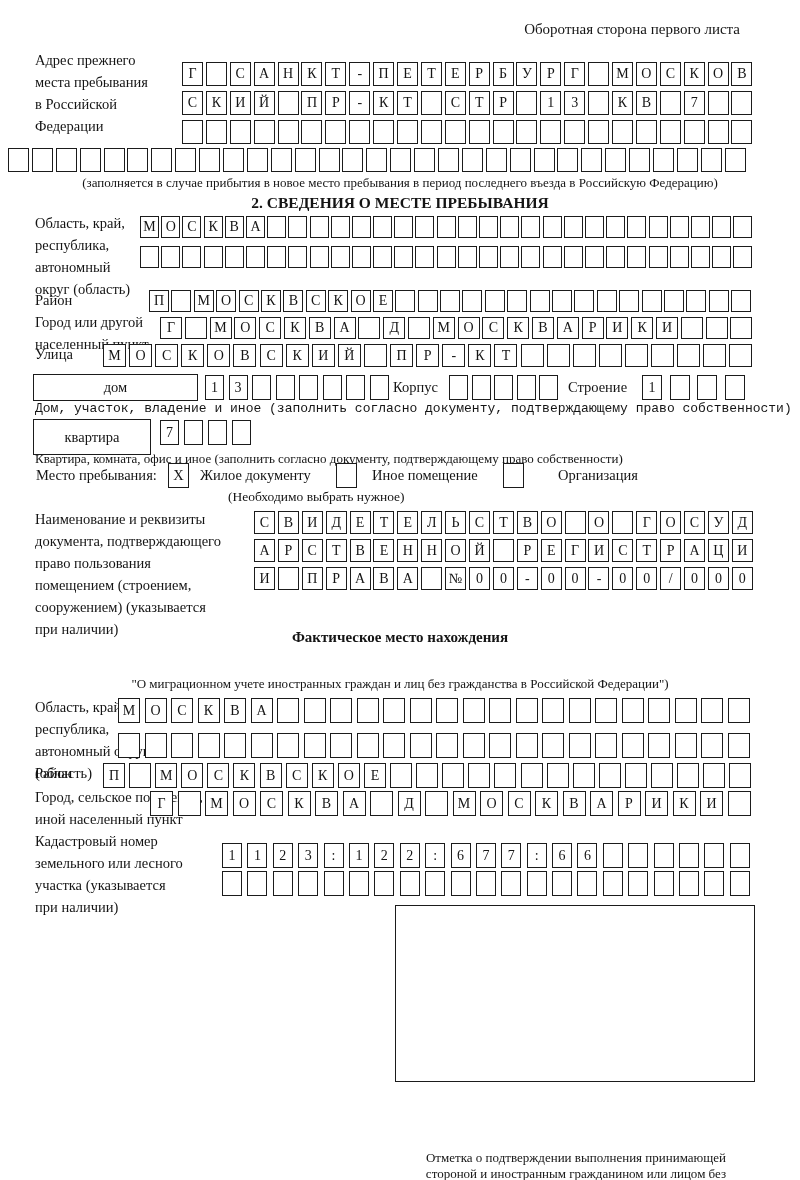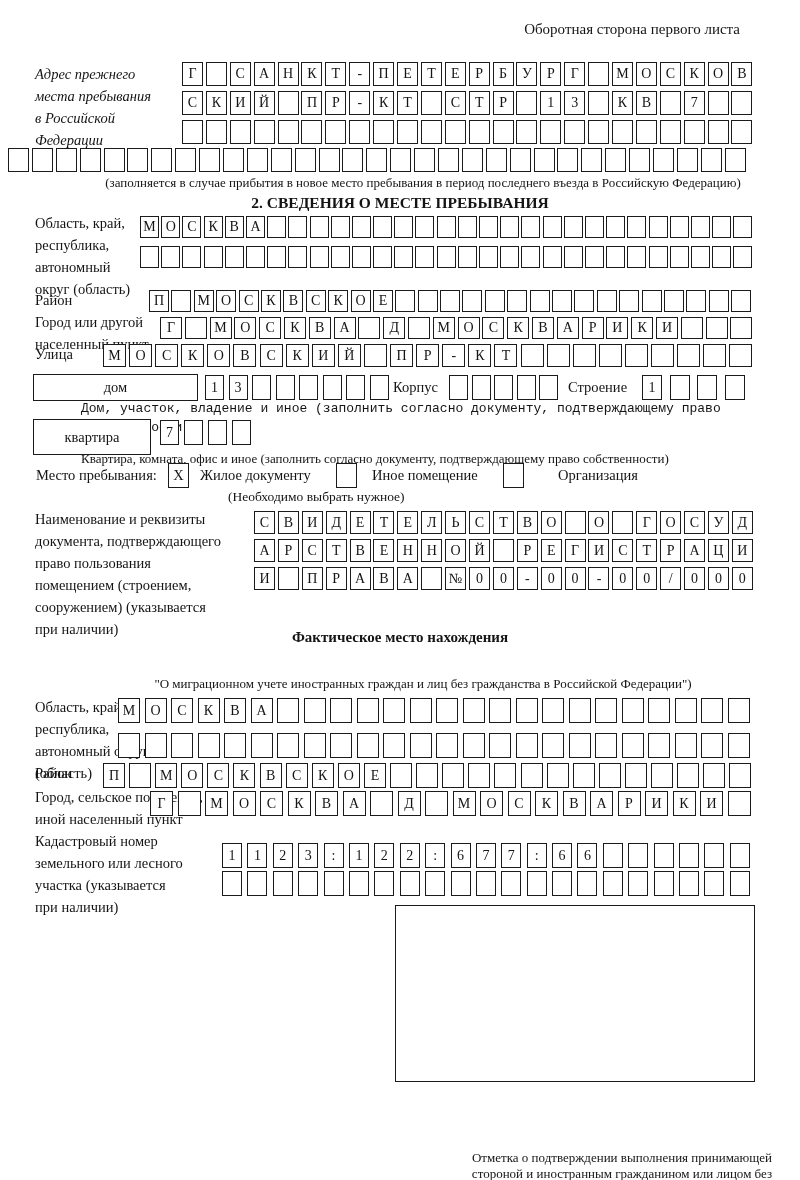--- a/index.html
+++ b/index.html
@@ -3,21 +3,21 @@
 <meta charset="utf-8">
 <style>
   html,body{margin:0;padding:0;background:#fff;}
   #page{
     position:relative;width:800px;height:1180px;background:#fff;
     font-family:"Liberation Serif","DejaVu Serif",serif;color:#141414;
     overflow:hidden;
   }
   .abs{position:absolute;}
   .label{font-size:14.5px;line-height:22px;white-space:pre-line;}
-  .small{font-size:13px;line-height:19px;padding-left:46px;}
+  .small{font-size:13px;line-height:19px;}
   .bold{font-weight:bold;}
   .center{left:0;right:0;text-align:center;}
   .cellrow{position:absolute;display:flex;}
   .cell{
     display:inline-flex;align-items:center;justify-content:center;
     border:1.6px solid #1b1b1b;box-sizing:border-box;
     width:var(--cw,21px);height:var(--ch,24px);margin-right:var(--g,3px);
     font-size:14px;line-height:1;background:#fff;flex:0 0 auto;
   }
   .bigbox{
@@ -30,21 +30,21 @@
   }
   .note-center{white-space:pre-line;text-align:center;}
 </style>
 </head>
 <body>
 
 <div id="page">
 
   <div class="abs" style="top:21px;right:60px;font-size:15px;">Оборотная сторона первого листа</div>
 
-  <div class="abs label" style="left:35px;top:63px;font-style:italic;">Адрес прежнего
+  <div class="abs label" style="left:35px;top:49px;">Адрес прежнего
 места пребывания
 в Российской
 Федерации</div>
 
   <div class="cellrow" style="left:182px;top:62px;--cw:21px;--ch:24px;--g:2.9px;">
       <span class="cell">Г</span>
       <span class="cell"></span>
       <span class="cell">С</span>
       <span class="cell">А</span>
       <span class="cell">Н</span>

